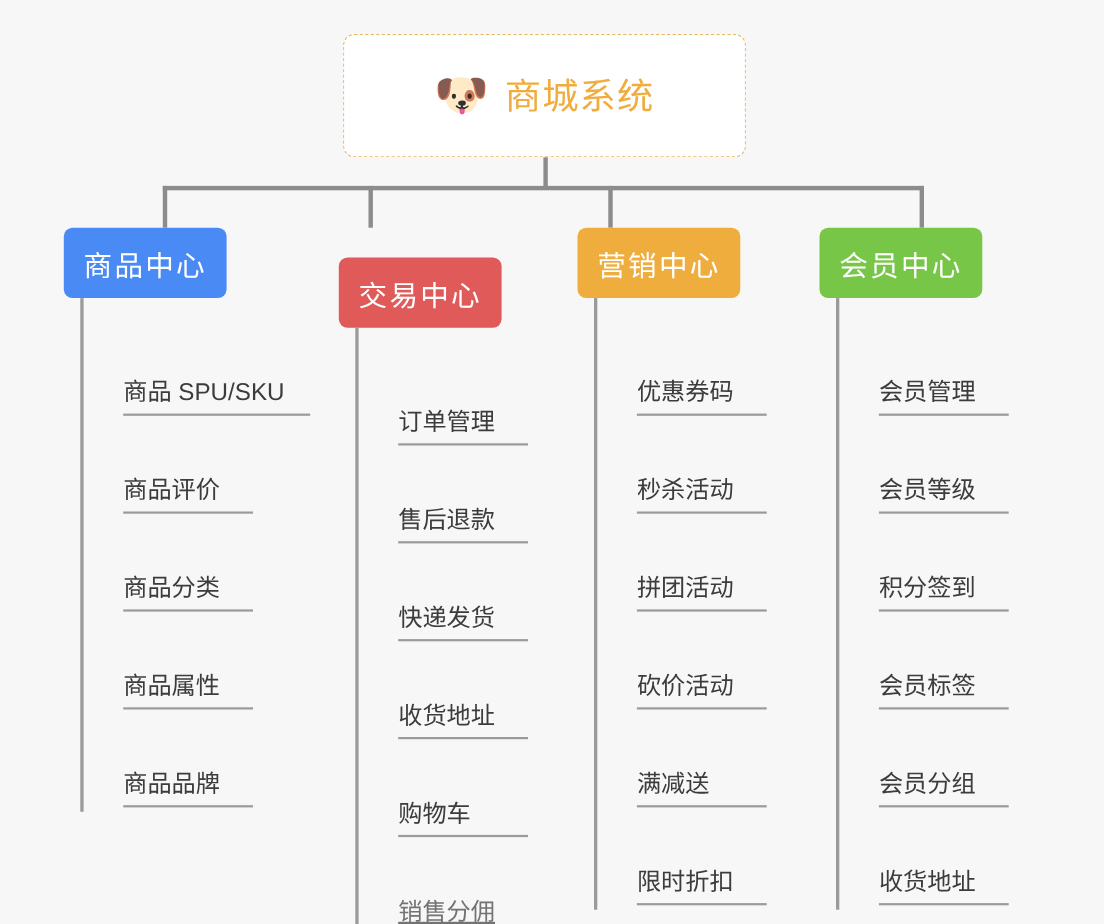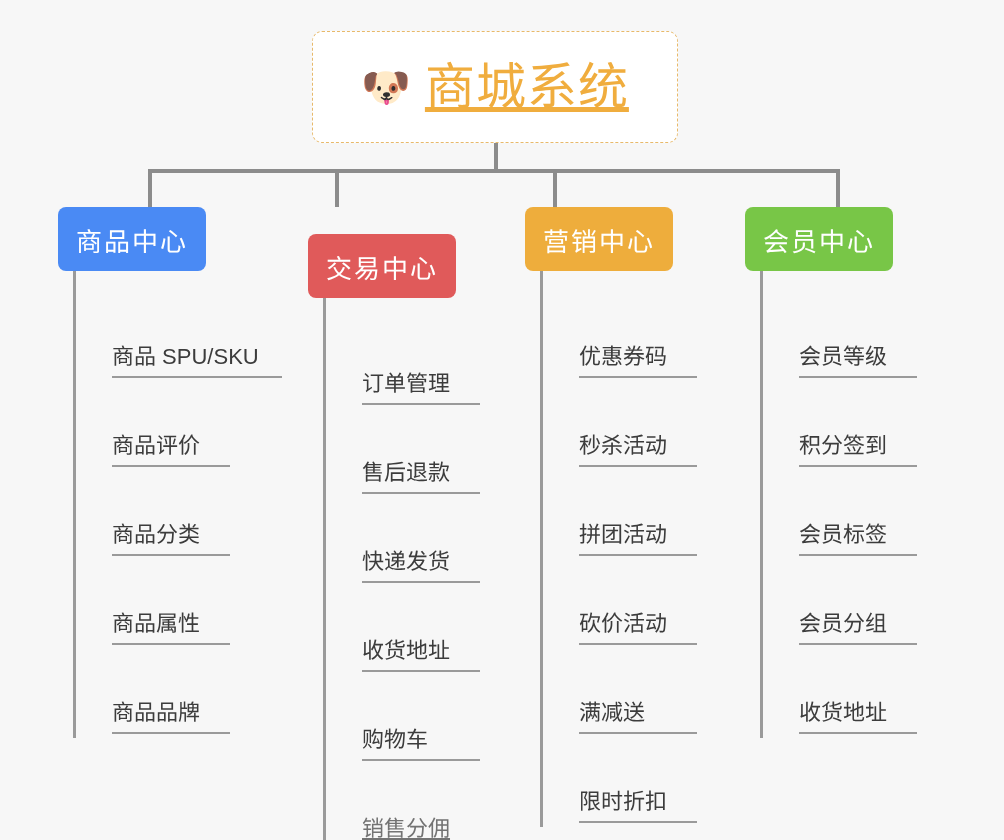--- a/index.html
+++ b/index.html
@@ -37,26 +37,25 @@
     align-items: center;
     justify-content: center;
     gap: 14px;
   }
   .root-emoji {
     font-size: 40px;
     line-height: 1;
     display: block;
   }
   .root-title {
-    font-size: 50px;
+    font-size: 33px;
     color: #f0ad3e;
     letter-spacing: 1px;
     line-height: 1;
     white-space: nowrap;
-    text-decoration: underline;
   }
 
   
   .conn {
     position: absolute;
     background: #8c8c8c;
   }
   .conn-v-root {           
     left: 494px;
     top: 143px;
@@ -232,20 +231,23 @@
           </div>
       </div>
     </div>
 
     <div class="branch branch-4">
       <div class="branch-head" style="background: rgb(120, 198, 71);">
         <span>会员中心</span>
       </div>
       <div class="leaves" style="border-left-color: rgb(154, 154, 154);">
         <div class="leaf">
+            <span class="leaf-label" style="color: rgb(60, 60, 60); border-bottom-color: rgb(154, 154, 154);">会员管理</span>
+          </div>
+        <div class="leaf">
             <span class="leaf-label" style="color: rgb(60, 60, 60); border-bottom-color: rgb(154, 154, 154);">会员等级</span>
           </div>
         <div class="leaf">
             <span class="leaf-label" style="color: rgb(60, 60, 60); border-bottom-color: rgb(154, 154, 154);">积分签到</span>
           </div>
         <div class="leaf">
             <span class="leaf-label" style="color: rgb(60, 60, 60); border-bottom-color: rgb(154, 154, 154);">会员标签</span>
           </div>
         <div class="leaf">
             <span class="leaf-label" style="color: rgb(60, 60, 60); border-bottom-color: rgb(154, 154, 154);">会员分组</span>

